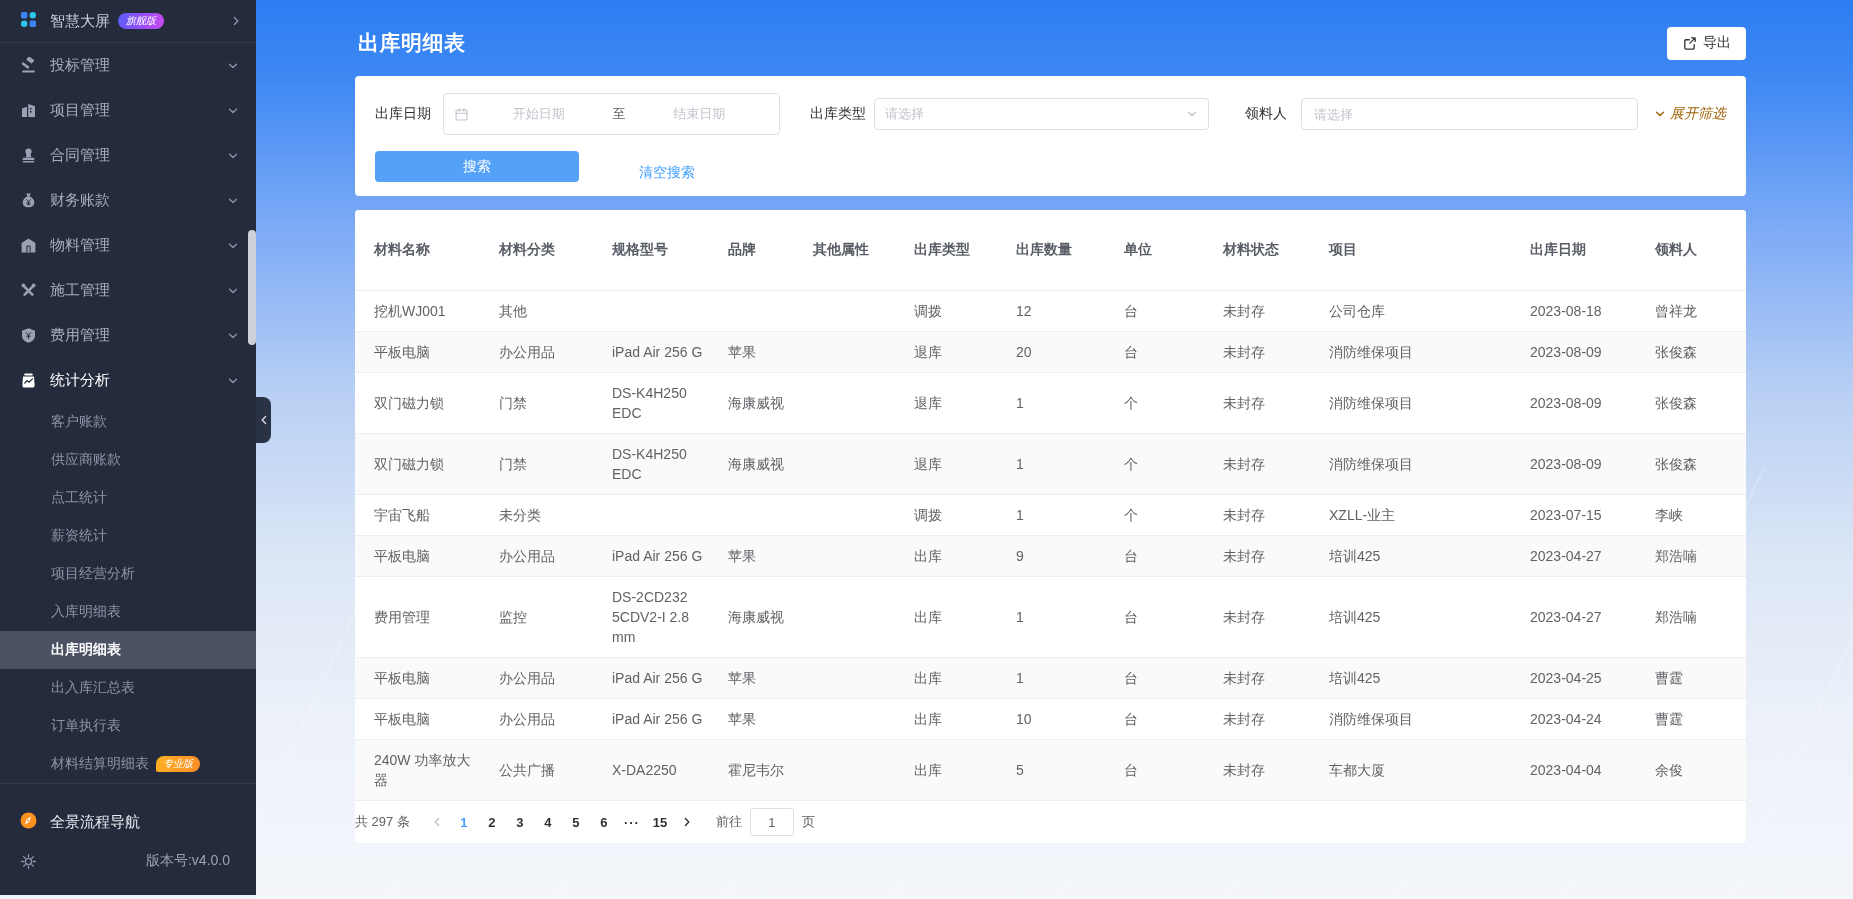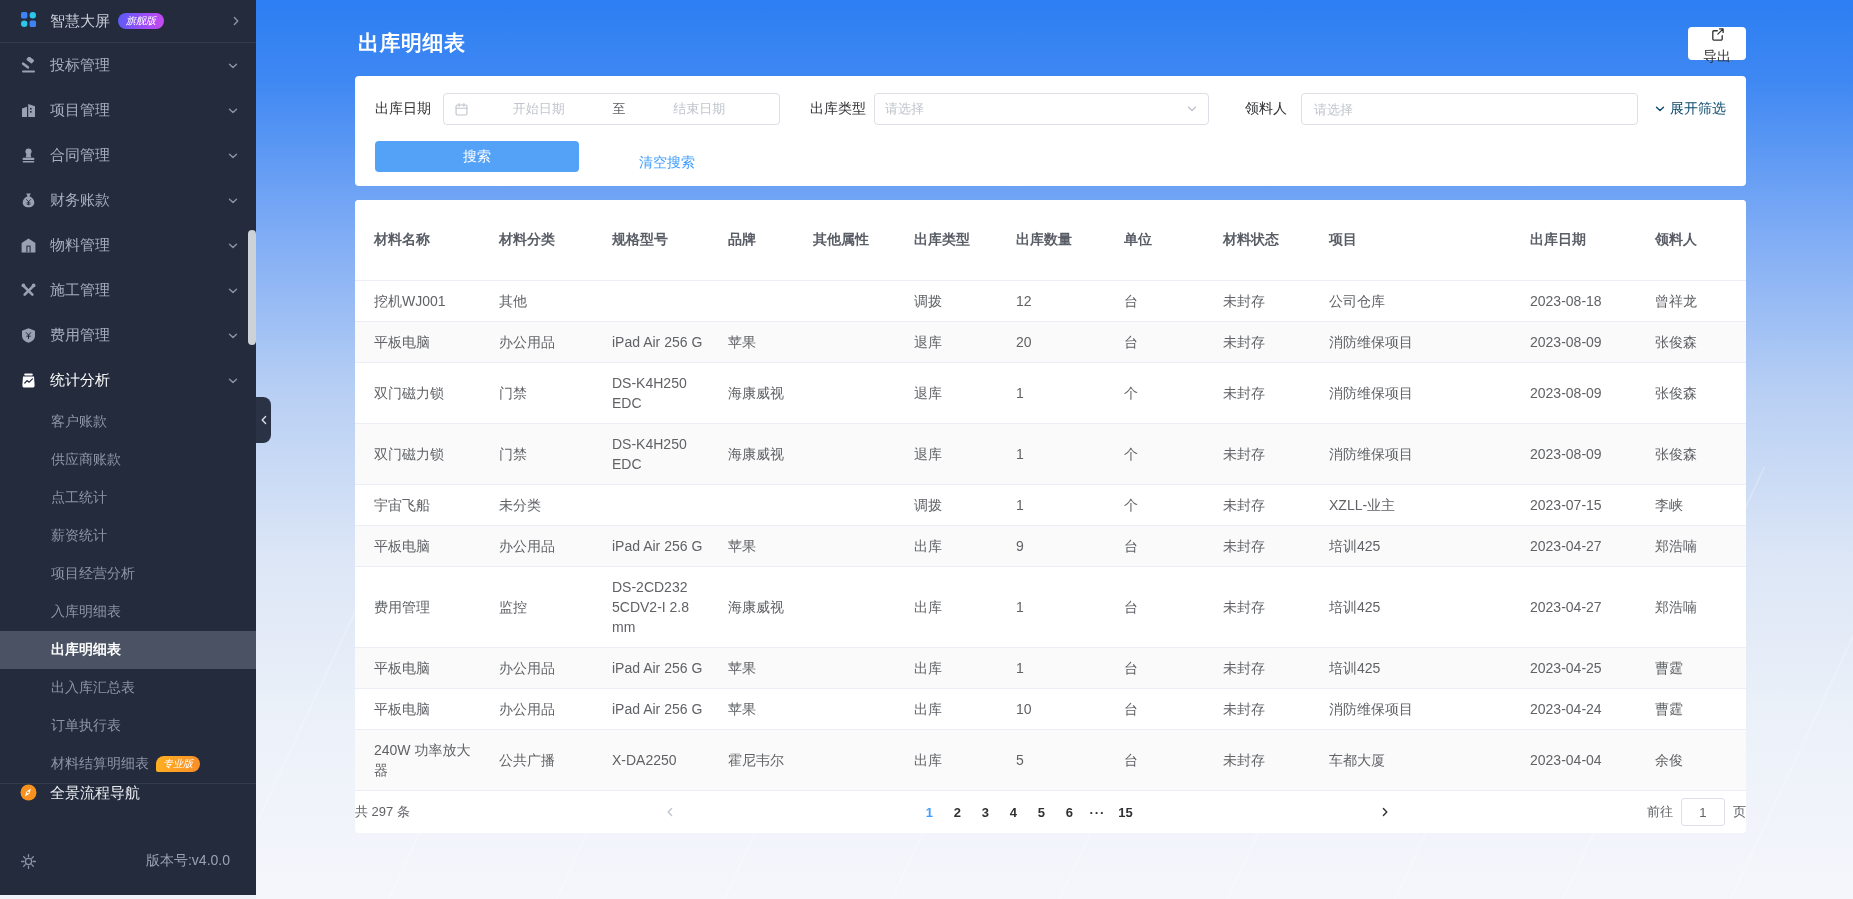--- a/index.html
+++ b/index.html
@@ -36,21 +36,21 @@
 
   .side-sub{}
   .side-subitem{height:38px;display:flex;align-items:center;padding-left:51px;font-size:14px;color:#8D95A7;cursor:pointer;}
   .side-subitem.active{background:#4A5264;color:#FFFFFF;font-weight:bold;}
   .badge-pro{
     margin-left:7px;font-size:10px;font-style:italic;color:#fff;line-height:1;
     padding:3px 7px;border-radius:8px 8px 8px 2px;white-space:nowrap;
     background:linear-gradient(100deg,#FFB021 0%,#F98D28 100%);
   }
 
-  .process-nav{height:48px;display:flex;align-items:flex-start;padding:0 20px;color:#E9EBF0;font-size:15px;cursor:pointer;flex:none;}
+  .process-nav{height:48px;display:flex;align-items:flex-end;padding:0 20px;color:#E9EBF0;font-size:15px;cursor:pointer;flex:none;}
   .process-nav .p-label{margin-left:13px;}
   .side-spacer{flex:1;}
   .side-bottom{height:58px;display:flex;align-items:center;padding:0 26px 10px 20px;flex:none;}
   .side-bottom .gear{color:#8B93A6;display:flex;cursor:pointer;}
   .side-bottom .version{margin-left:auto;color:#9AA2B3;font-size:14px;}
 
   .side-thumb{position:absolute;right:0;top:230px;width:8px;height:115px;background:#CDD1D8;border-radius:4px;z-index:4;cursor:pointer;}
   .collapse-tab{
     position:absolute;left:256px;top:397px;width:15px;height:46px;
     background:#2A3245;border-radius:0 8px 8px 0;display:flex;align-items:center;justify-content:center;
@@ -65,59 +65,59 @@
   .deco{
     position:absolute;left:0;right:0;bottom:0;height:48%;pointer-events:none;opacity:.35;
     background:repeating-linear-gradient(115deg,rgba(255,255,255,0) 0 150px,rgba(255,255,255,0.55) 150px 152px);
   }
   .content{position:absolute;left:99px;top:0;width:1391px;}
 
   .page-head{display:flex;align-items:center;margin-top:26px;height:34px;}
   .page-title{color:#fff;font-size:21px;font-weight:bold;margin-left:3px;letter-spacing:.5px;}
   .export-btn{
     margin-left:auto;height:33px;background:#fff;border:none;border-radius:4px;
-    padding:0 15px;font-size:14px;color:#303133;display:flex;align-items:center;gap:6px;cursor:pointer;flex-direction:column;
+    padding:0 15px;font-size:14px;color:#303133;display:flex;align-items:center;gap:6px;cursor:pointer;
   }
 
   .card{background:#fff;border-radius:4px;}
   .filter-card{margin-top:16px;padding:17px 20px 14px;box-sizing:border-box;}
   .filter-row{display:flex;align-items:center;}
   .f-label{font-size:14px;color:#303133;white-space:nowrap;}
   .date-range{
-    margin-left:12px;width:337px;height:32px;border:1px solid #DCDFE6;border-radius:4px;
+    margin-left:12px;width:337px;height:42px;border:1px solid #DCDFE6;border-radius:4px;
     display:flex;align-items:center;padding:0 10px;box-sizing:border-box;background:#fff;cursor:text;
   }
   .date-range .cal{display:flex;color:#C0C4CC;}
   .date-range .ph{color:#C0C4CC;font-size:13px;flex:1;text-align:center;}
   .date-range .to{color:#606266;font-size:13px;padding:0 4px;}
   .sel{
     margin-left:8px;width:335px;height:32px;border:1px solid #DCDFE6;border-radius:4px;
     display:flex;align-items:center;padding:0 10px;box-sizing:border-box;color:#C0C4CC;font-size:13px;cursor:pointer;background:#fff;
   }
   .sel .chev{margin-left:auto;color:#C0C4CC;display:flex;}
   .lbl-gap{margin-left:30px;}
   .lbl-gap2{margin-left:36px;}
   input.txt{
     margin-left:14px;width:337px;height:32px;border:1px solid #DCDFE6;border-radius:4px;
     padding:0 12px;box-sizing:border-box;font-size:13px;color:#606266;outline:none;
   }
   input.txt::placeholder{color:#C0C4CC;}
-  .expand-link{margin-left:auto;color:#0c4a6e;font-size:14px;display:flex;align-items:center;gap:4px;cursor:pointer;white-space:nowrap;}
+  .expand-link{margin-left:auto;color:#a16207;font-size:14px;display:flex;align-items:center;gap:4px;cursor:pointer;white-space:nowrap;font-style:italic;}
   .btn-row{margin-top:16px;display:flex;align-items:flex-end;gap:36px;}
   .search-btn{width:204px;height:31px;background:#54A1F8;color:#fff;border:none;border-radius:4px;font-size:14px;cursor:pointer;}
   .clear-link{margin-left:24px;color:#409EFF;font-size:14px;cursor:pointer;}
 
   .table-card{margin-top:14px;overflow:hidden;}
   table{width:100%;border-collapse:collapse;table-layout:fixed;}
   th{font-size:14px;color:#595D66;font-weight:bold;text-align:left;height:48px;padding:16px 10px;border-bottom:1px solid #EBEEF5;background:#fff;}
   td{font-size:14px;color:#606266;padding:10px 10px;line-height:20px;border-bottom:1px solid #EBEEF5;word-break:break-word;vertical-align:middle;background:#fff;}
   th:first-child,td:first-child{padding-left:19px;}
   tr.even td{background:#FAFAFA;}
 
-  .pagination{height:42px;display:flex;align-items:center;justify-content:space-between;font-size:13px;color:#606266;}
+  .pagination{height:42px;display:flex;align-items:center;justify-content:flex-start;font-size:13px;color:#606266;}
   .pg-total{margin-right:14px;}
   .pg-arrow{width:26px;display:flex;justify-content:center;cursor:pointer;}
   .pg-prev{color:#C0C4CC;}
   .pg-next{color:#303133;}
   .pg-num{min-width:28px;text-align:center;color:#303133;font-weight:bold;cursor:pointer;}
   .pg-num.active{color:#409EFF;}
   .pg-dots{min-width:28px;text-align:center;color:#303133;font-weight:bold;letter-spacing:1px;}
   .pg-jump{margin-left:16px;display:flex;align-items:center;gap:8px;color:#606266;}
   .pg-input{width:44px;height:28px;border:1px solid #DCDFE6;border-radius:3px;text-align:center;font-size:13px;color:#606266;box-sizing:border-box;outline:none;}
 </style>

